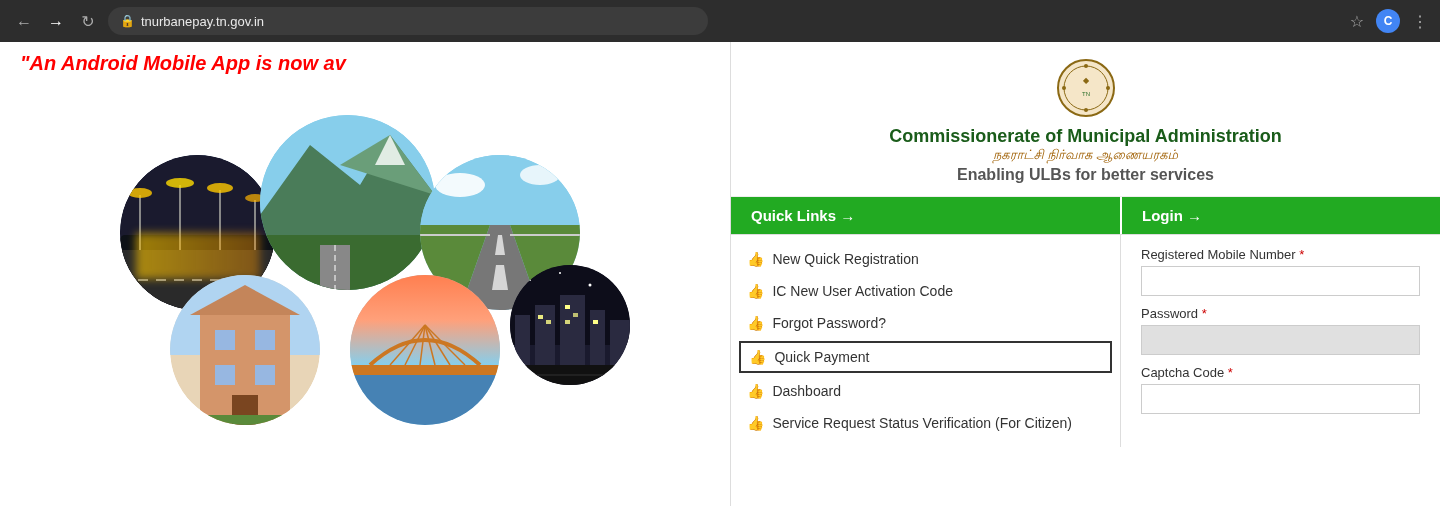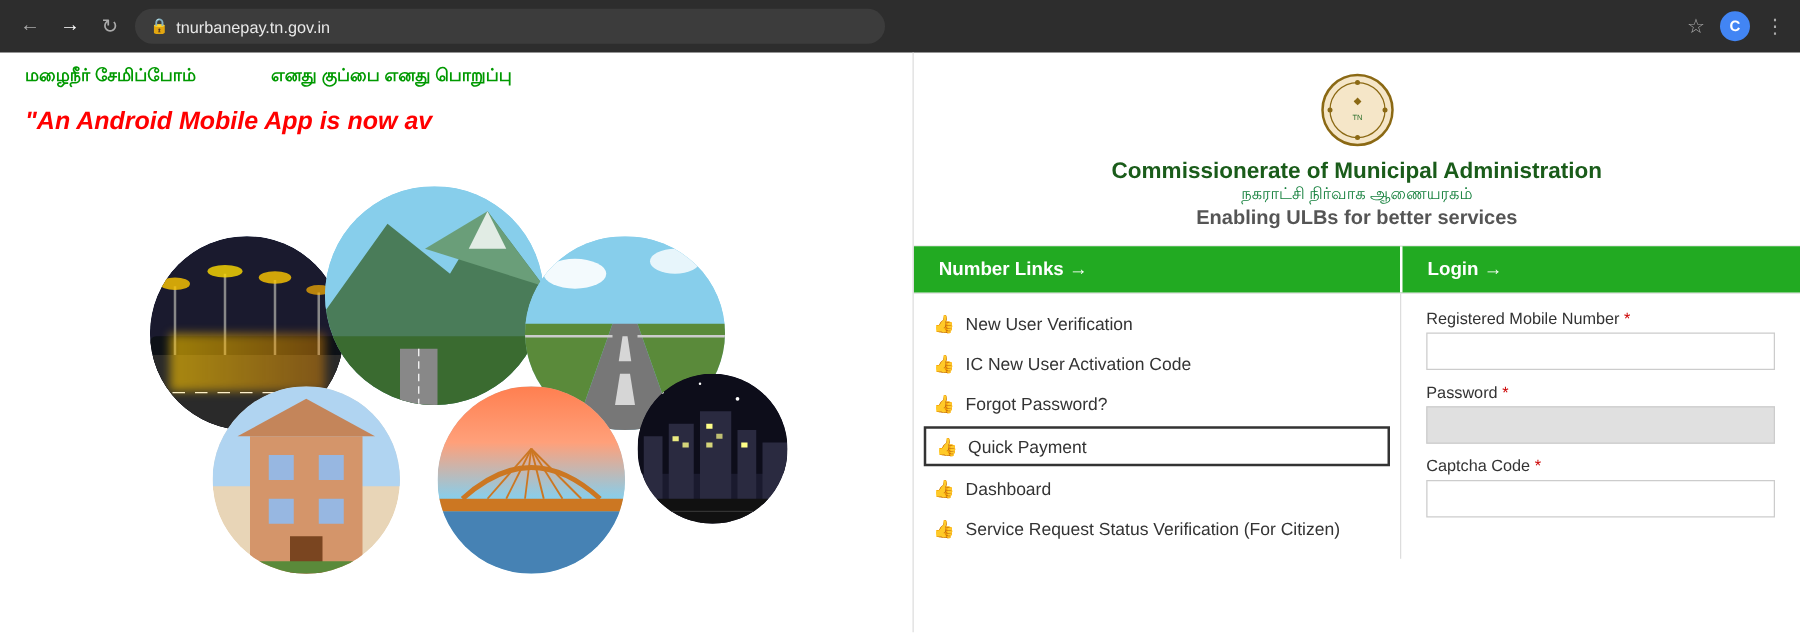--- a/index.html
+++ b/index.html
@@ -157,23 +157,24 @@
     }
 
     .portal-title {
       font-size: 18px;
       font-weight: bold;
       color: #1a5c1a;
       margin-bottom: 0;
     }
 
     .portal-subtitle-tamil {
-      color: #15803d;
+      color: #a16207;
       font-size: 13px;
       margin-bottom: 2px;
+      font-style: italic;
     }
 
     .portal-subtitle-en {
       color: #555;
       font-size: 16px;
       font-weight: bold;
     }
 
     .portal-actions {
       display: flex;
@@ -283,24 +284,20 @@
   <div class="browser-actions">
     <span>☆</span>
     <div class="user-avatar">C</div>
     <span>⋮</span>
   </div>
 </div>
 
 <div class="main-area">
 
   <div class="left-panel">
-    <div class="top-links">
-      <a class="top-link">மழைநீர் சேமிப்போம்</a>
-      <a class="top-link">எனது குப்பை எனது பொறுப்பு</a>
-    </div>
     <div class="marquee-text">"An Android Mobile App is now av</div>
 
     <div class="circles-container">
       <div class="circle-img circle-1">
         <div class="circle-inner circle-night" style="position:relative;">
           
           <svg width="155" height="155" viewBox="0 0 155 155">
             <rect width="155" height="155" rx="77" fill="#1a1a2e"></rect>
             <rect x="0" y="80" width="155" height="75" rx="5" fill="#0d1117"></rect>
 
@@ -456,30 +453,30 @@
           <circle cx="8" cy="30" r="2" fill="#8b6914"></circle>
           <circle cx="52" cy="30" r="2" fill="#8b6914"></circle>
         </svg>
       </div>
       <div class="portal-title">Commissionerate of Municipal Administration</div>
       <div class="portal-subtitle-tamil">நகராட்சி நிர்வாக ஆணையரகம்</div>
       <div class="portal-subtitle-en">Enabling ULBs for better services</div>
     </div>
 
     <div class="portal-actions">
-      <button class="quick-links-btn">Number Links →</button>
+      <button class="quick-links-btn">Quick Links →</button>
       <button class="login-btn">Login →</button>
     </div>
 
     <div class="right-content">
 
       <div class="quick-links-list">
         <div class="link-item">
           <span class="link-icon">👍</span>
-          <span>New User Verification</span>
+          <span>New Quick Registration</span>
         </div>
         <div class="link-item">
           <span class="link-icon">👍</span>
           <span>IC New User Activation Code</span>
         </div>
         <div class="link-item">
           <span class="link-icon">👍</span>
           <span>Forgot Password?</span>
         </div>
         <div class="link-item highlighted">

